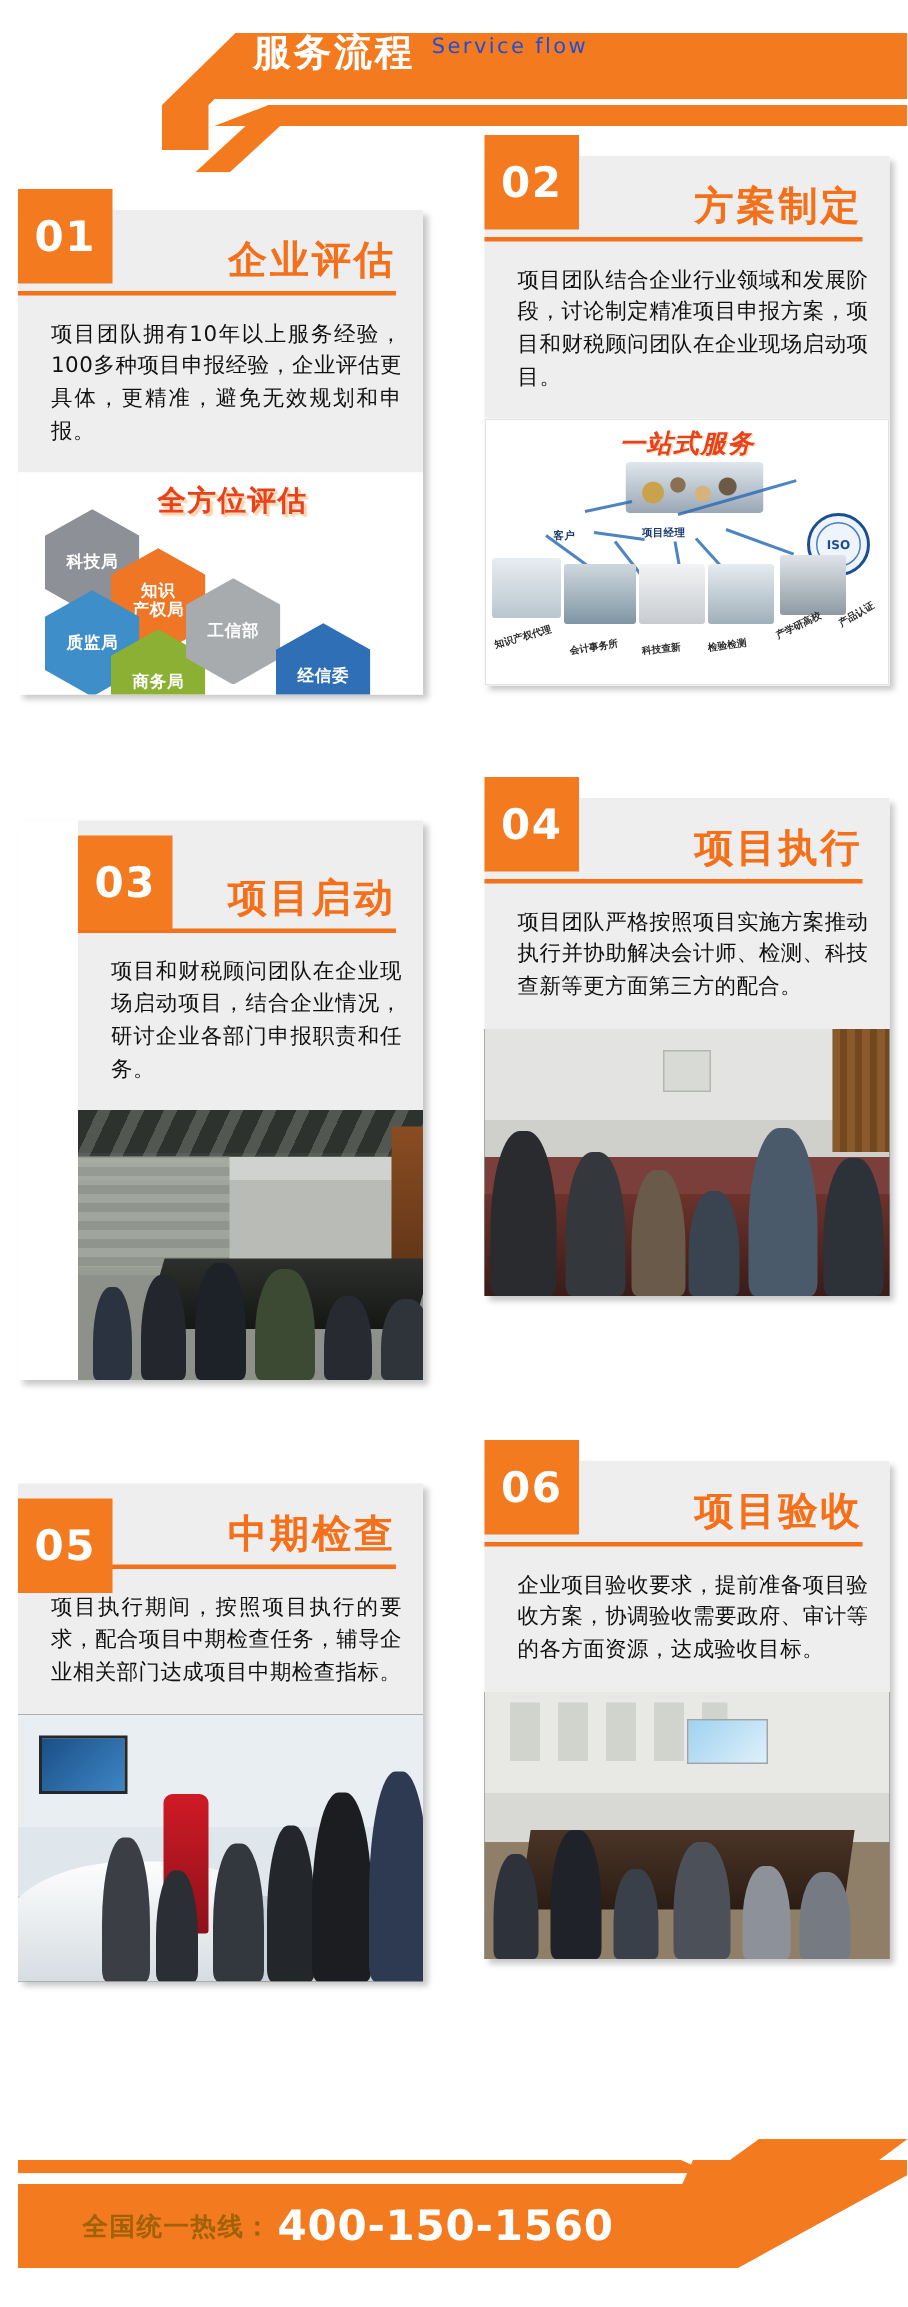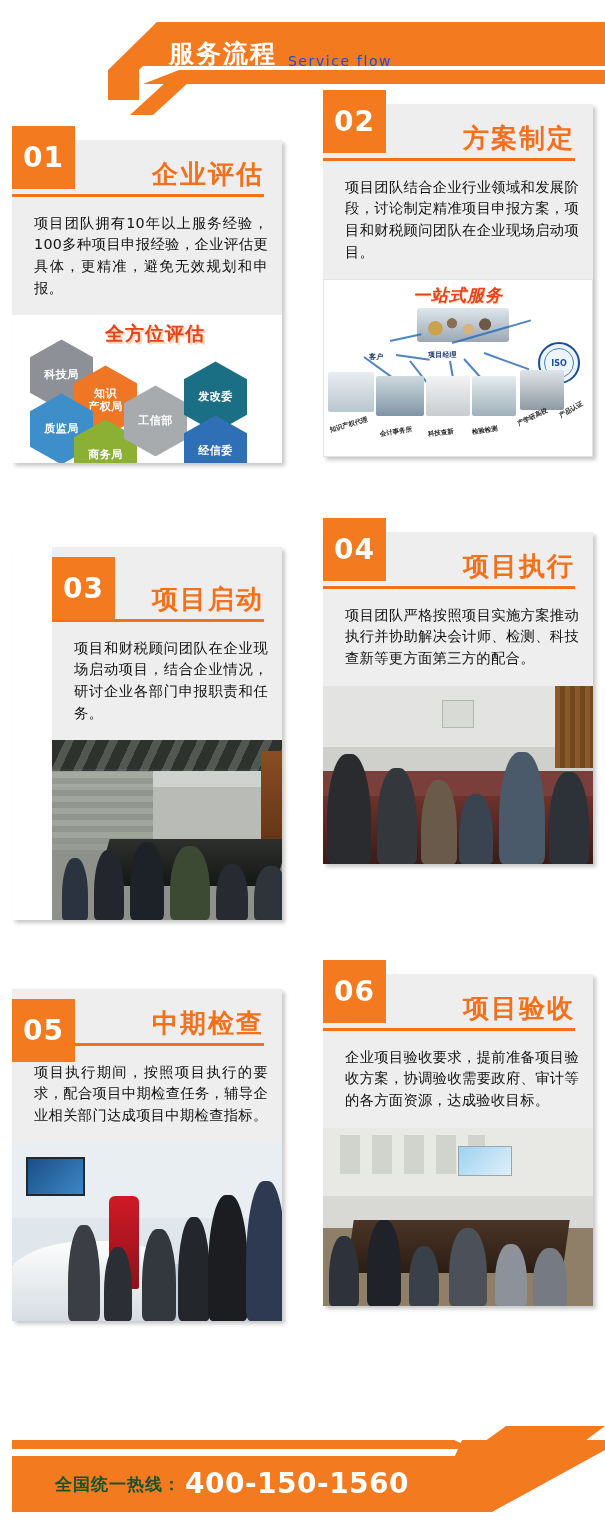--- a/index.html
+++ b/index.html
@@ -27,21 +27,21 @@
     background:#f47a20;
     clip-path: polygon(49px 0, 80px 0, 31px 48px, 31px 78px, 0 78px, 0 48px);
   }
   .hdr-diag-b {
     position:absolute; left:130px; top:70px; width:80px; height:45px;
     background:#f47a20;
     clip-path: polygon(49px 0, 72px 0, 23px 45px, 0 45px);
   }
   .hdr-title-wrap {
     position:absolute; left:0; top:22px; width:561px; height:44px;
-    display:flex; align-items:flex-end; justify-content:center;
+    display:flex; align-items:flex-start; justify-content:center;
   }
   .hdr-title-cn {
     font-size:25px; font-weight:bold; color:#ffffff; letter-spacing:2px;
     line-height:1;
   }
   .hdr-title-en {
     font-size:14px; color:#1d4ed8; letter-spacing:1.6px; margin-left:11px;
     line-height:1; position:relative; top:2px;
   }
 
@@ -218,21 +218,21 @@
   }
   .ftr-diag-b {
     position:absolute; left:470px; top:0px; width:135px; height:26px;
     background:#f47a20;
     clip-path: polygon(36px 0, 135px 0, 100px 26px, 0 26px);
   }
   .ftr-text {
     position:absolute; left:55px; top:30px; height:56px;
     display:flex; align-items:center; z-index:3;
   }
-  .ftr-label { font-size:17px; color:#14532d; font-weight:bold; letter-spacing:1px; }
+  .ftr-label { font-size:17px; color:#a16207; font-weight:bold; letter-spacing:1px; }
   .ftr-phone {
     font-size:28px; color:#ffffff; font-weight:bold; letter-spacing:.5px;
     margin-left:4px; line-height:1;
   }
 </style>
 </head>
 <body>
 
 <div class="header">
   <div class="hdr-diag-a"></div>
@@ -257,21 +257,20 @@
       <div class="card-desc">项目团队拥有10年以上服务经验，100多种项目申报经验，企业评估更具体，更精准，避免无效规划和申报。</div>
     </div>
     <div class="media">
       <div class="hex-wrap">
         <div class="hexlabel-top">全方位评估</div>
         <div class="hex" id="hx0" style="left: 18px; top: 24px; background: rgb(141, 144, 150);">科技局</div>
         <div class="hex" id="hx1" style="left: 62px; top: 50px; background: rgb(238, 118, 37);">知识<br>产权局</div>
         <div class="hex" id="hx2" style="left: 18px; top: 78px; background: rgb(62, 143, 201);">质监局</div>
         <div class="hex" id="hx3" style="left: 62px; top: 104px; background: rgb(140, 176, 51);">商务局</div>
         <div class="hex" id="hx4" style="left: 112px; top: 70px; background: rgb(168, 171, 174);">工信部</div>
-        <div class="hex" id="hx5" style="left: 172px; top: 46px; background: rgb(27, 111, 133);">发改委</div>
         <div class="hex" id="hx6" style="left: 172px; top: 100px; background: rgb(47, 111, 181);">经信委</div>
       </div>
     </div>
   </div>
 
   <div class="card right" style="top:0px;">
     <div class="card-head">
       <div class="badge overlap">02</div>
       <div class="title-block">
         <span class="card-title">方案制定</span>

